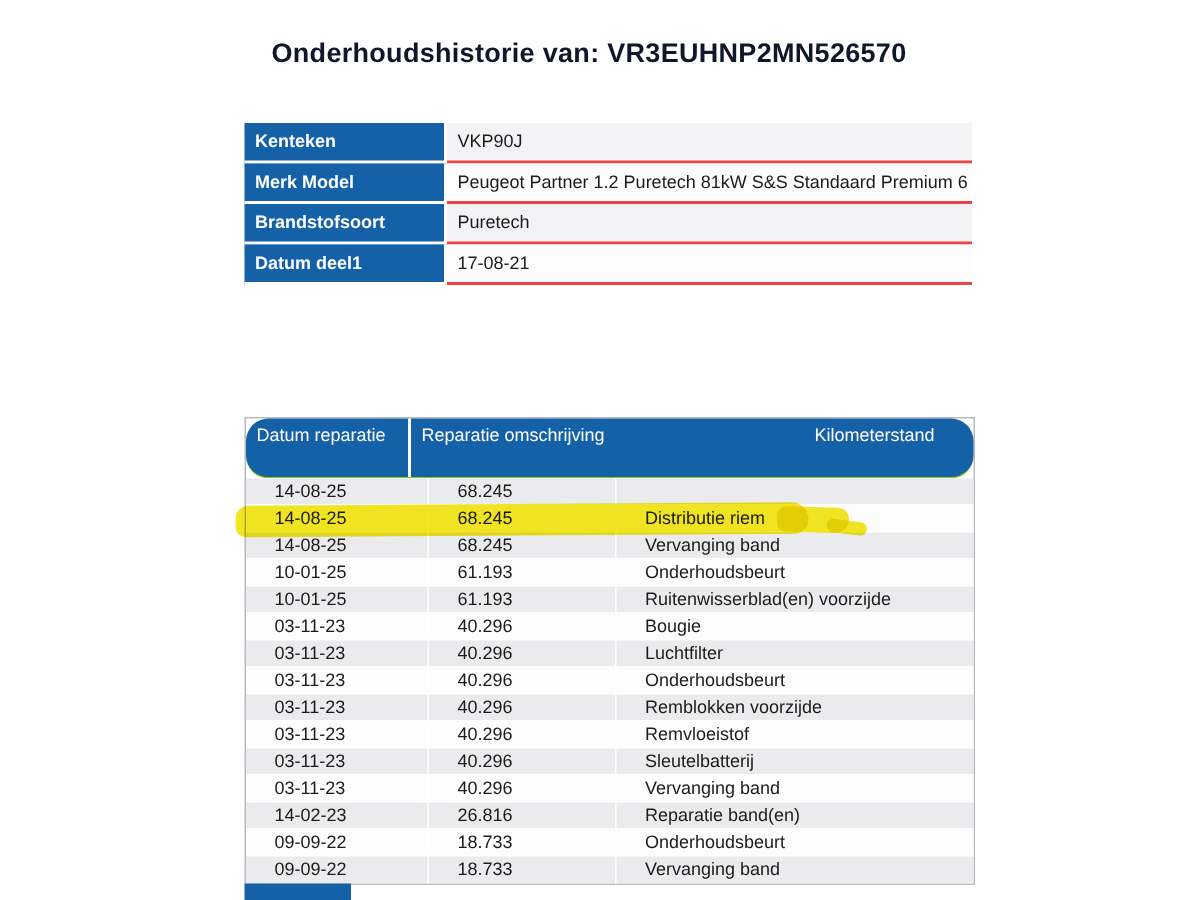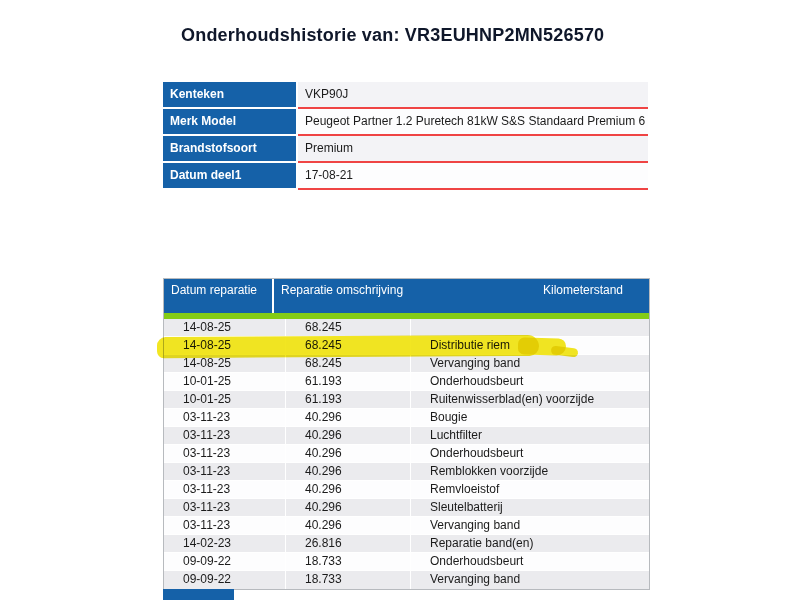--- a/index.html
+++ b/index.html
@@ -28,21 +28,21 @@
   .info-value{
     flex:1;box-sizing:border-box;font-size:12px;line-height:25px;padding-left:7px;
     border-bottom:2px solid #ef4444;white-space:nowrap;overflow:hidden;background:var(--white-row);
   }
   .info-row:nth-child(odd) .info-value{background:#f3f3f6;}
   
   .repair-table{
     position:absolute;left:163px;top:278px;width:487px;box-sizing:border-box;
     border:1px solid #b7babe;background:#fff;
   }
-  .rh{display:flex;height:40px;background:var(--blue);border-bottom:6px solid #84cc16;box-sizing:border-box;}
+  .rh{display:flex;height:40px;background:var(--blue);border-bottom:1px solid #84cc16;box-sizing:border-box;border-radius:15px;}
   .rh-cell{
     box-sizing:border-box;color:#fff;font-size:12px;padding:4px 0 0 7px;
     border-right:2px solid #fff;white-space:nowrap;overflow:hidden;
   }
   .rh-cell:last-child{border-right:none;}
   .rrow{display:flex;height:18px;box-sizing:border-box;border-bottom:1px solid #fff;background:var(--gray-row);}
   .rrow.alt{background:var(--white-row);}
   .rrow:last-child{border-bottom:none;}
   .rcell{
     box-sizing:border-box;font-size:12px;line-height:17px;padding-left:7px;
@@ -70,21 +70,21 @@
       <div class="info-row">
         <div class="info-label">Kenteken</div>
         <div class="info-value">VKP90J</div>
       </div>
       <div class="info-row">
         <div class="info-label">Merk Model</div>
         <div class="info-value">Peugeot Partner 1.2 Puretech 81kW S&amp;S Standaard Premium 6</div>
       </div>
       <div class="info-row">
         <div class="info-label">Brandstofsoort</div>
-        <div class="info-value">Premium</div>
+        <div class="info-value">Puretech</div>
       </div>
       <div class="info-row">
         <div class="info-label">Datum deel1</div>
         <div class="info-value">17-08-21</div>
       </div>
     </div>
 
   <div class="repair-table">
     <div class="rh">
         <div class="rh-cell c0">Datum reparatie</div>

